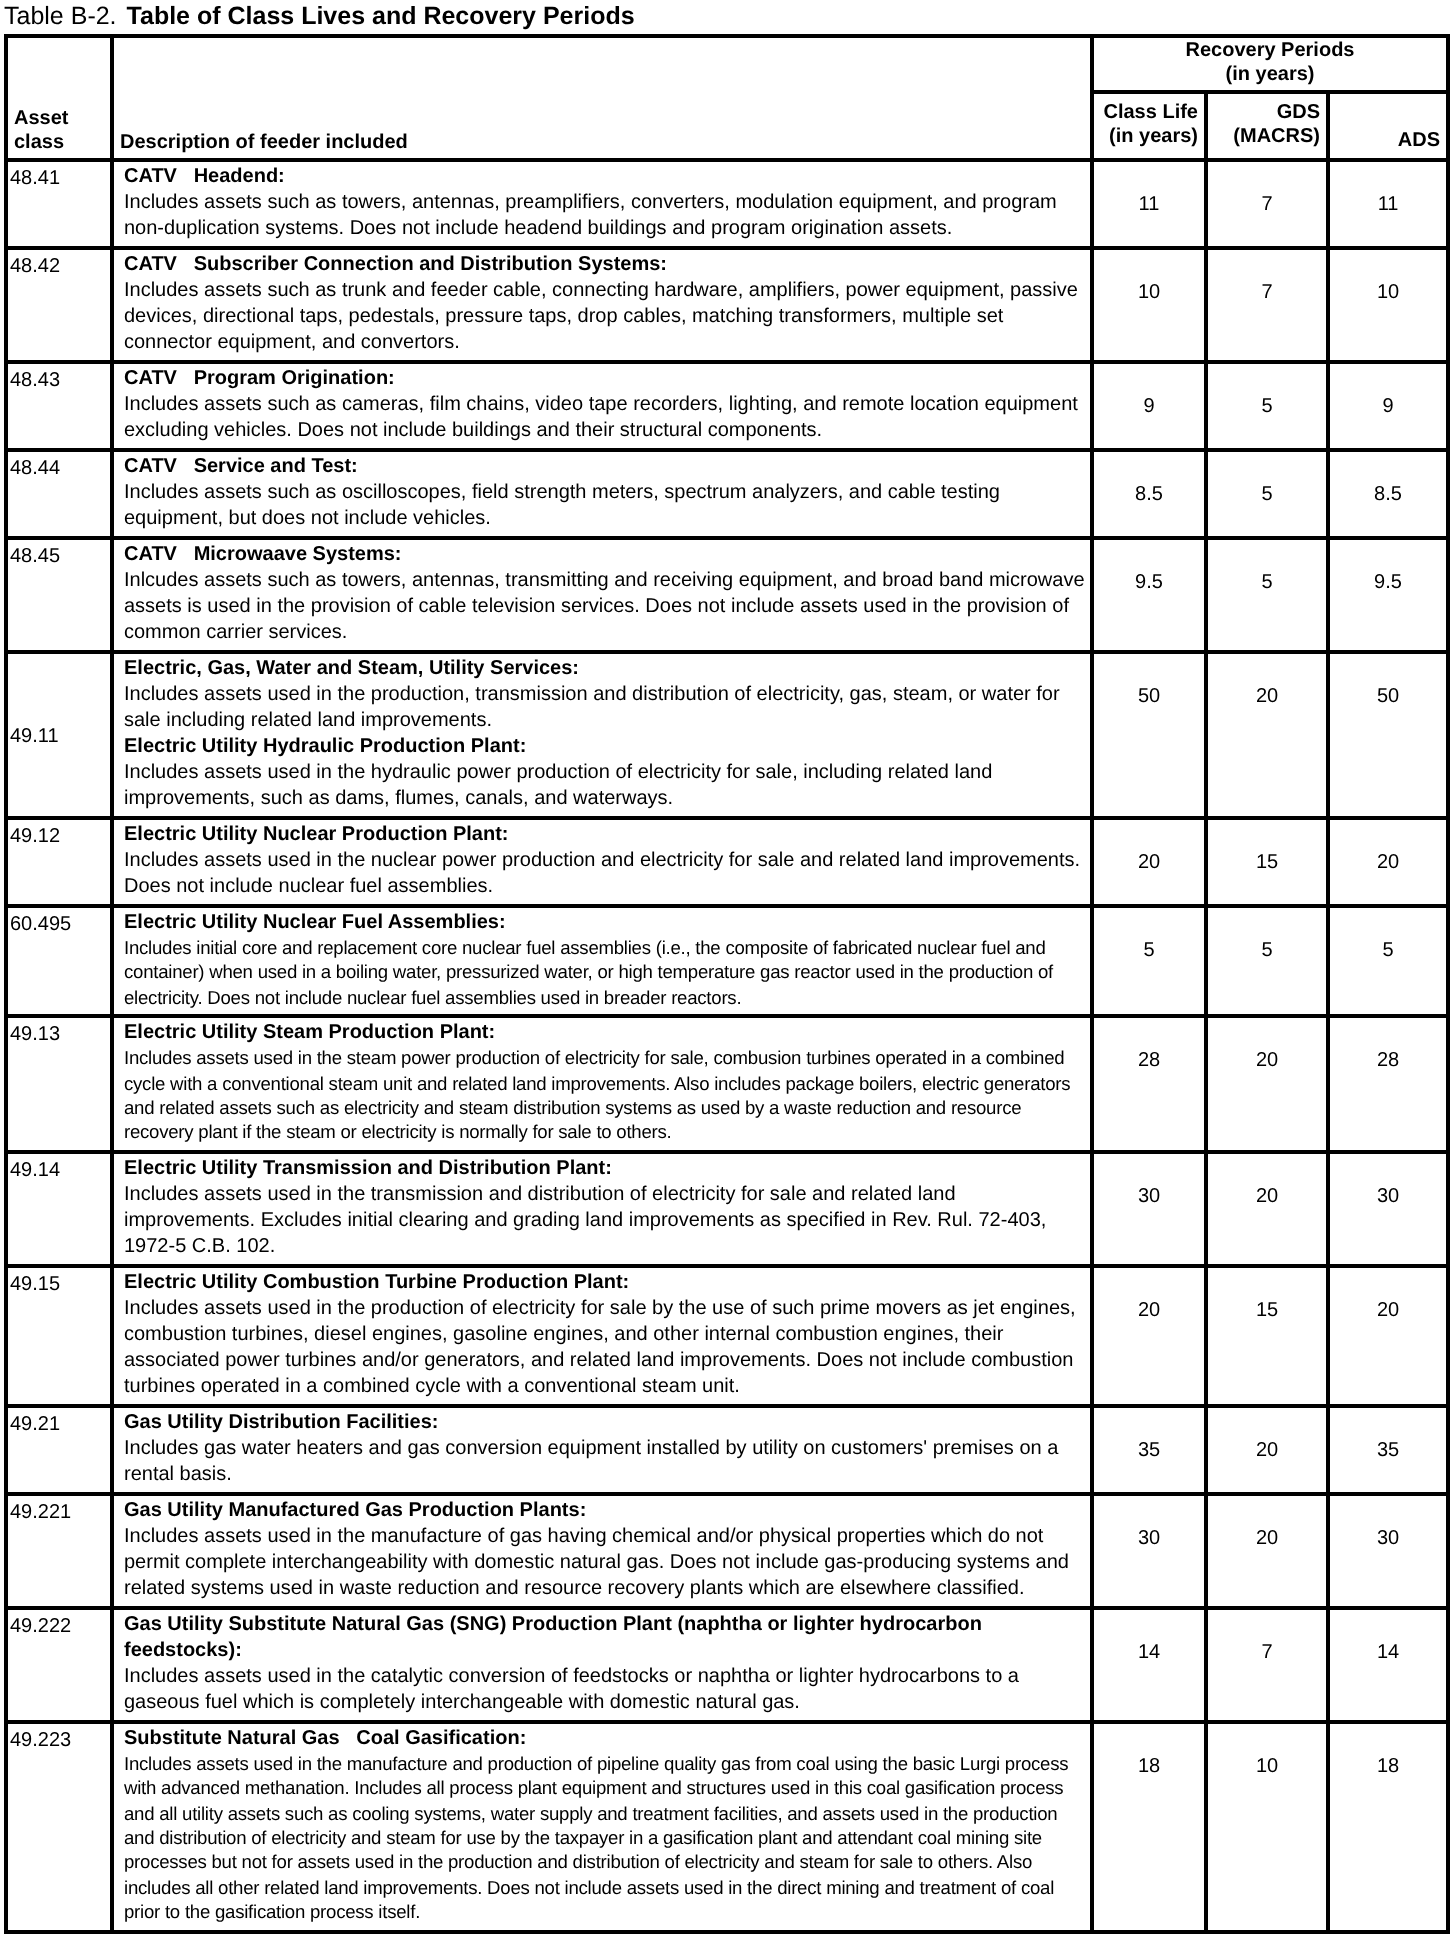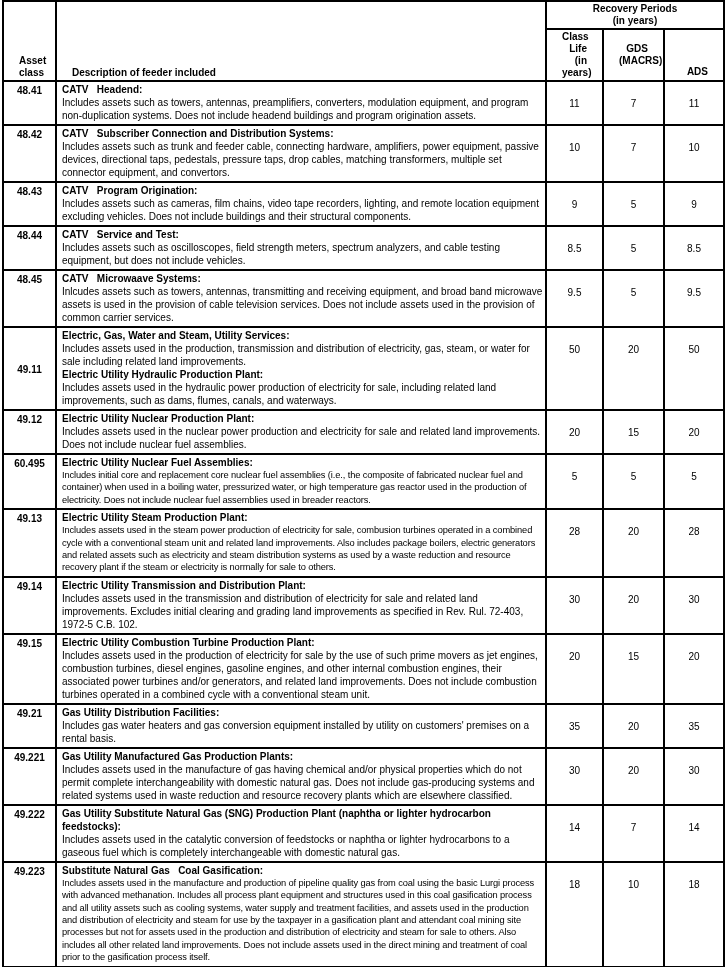--- a/index.html
+++ b/index.html
@@ -4,39 +4,42 @@
 <style>
   html,body { margin:0; padding:0; background:#fff; color:#000;
     font-family:"Liberation Sans", sans-serif; }
   body { width:725px; }
   .page { width:725px; }
   .doc-title { font-size:12.5px; padding:1px 0 2px 2px; white-space:nowrap; }
   .doc-title .prefix { font-weight:400; }
   .doc-title .main { font-weight:700; margin-left:5px; }
   table.b2 { border-collapse:collapse; table-layout:fixed; width:721px; margin-left:2px; }
   table.b2 th, table.b2 td { border:2px solid #000; overflow:hidden; }
-  thead th { font-size:10px; line-height:12px; font-weight:700; white-space:pre-line; padding:1px 15px;margin-top:40px; }
+  thead th { font-size:10px; line-height:12px; font-weight:700; white-space:pre-line; padding:1px 3px;margin-top:40px; }
   th.h-asset { text-align:left; vertical-align:bottom; }
   th.h-desc { text-align:left; vertical-align:bottom; }
   th.h-rp { text-align:center; vertical-align:middle; height:24px; }
   th.h-sub { text-align:right; vertical-align:middle; height:29px; }
   th.h-ads { vertical-align:bottom; padding-bottom:2px; }
   tbody td { font-size:10px; line-height:13px; }
-  td.asset { font-weight:700; text-align:center; vertical-align:top; padding-top:2px; font-size:10px; }
+  td.asset { font-weight:400; vertical-align:top; padding-top:2px; font-size:10px; }
   td.desc { vertical-align:top; padding:1px 2px 2px 5px; }
   .seg-title { font-weight:700; white-space:pre-wrap; }
   .seg-text { }
   .seg-text.small { font-size:9.3px; line-height:12.4px; letter-spacing:-0.12px; }
   td.num { text-align:center; vertical-align:middle; }
   td.num.offset { vertical-align:top; padding-top:15px;margin-left:44px; }
 </style>
 </head>
 <body>
 
 <div class="page">
+  <div class="doc-title">
+    <span class="prefix">Table B-2.</span><span class="main">Table of Class Lives and Recovery Periods</span>
+  </div>
 
   <table class="b2">
     <colgroup>
       <col style="width:53px">
         <col style="width:490px">
         <col style="width:57px">
         <col style="width:61px">
         <col style="width:60px">
     </colgroup>
     <thead>

